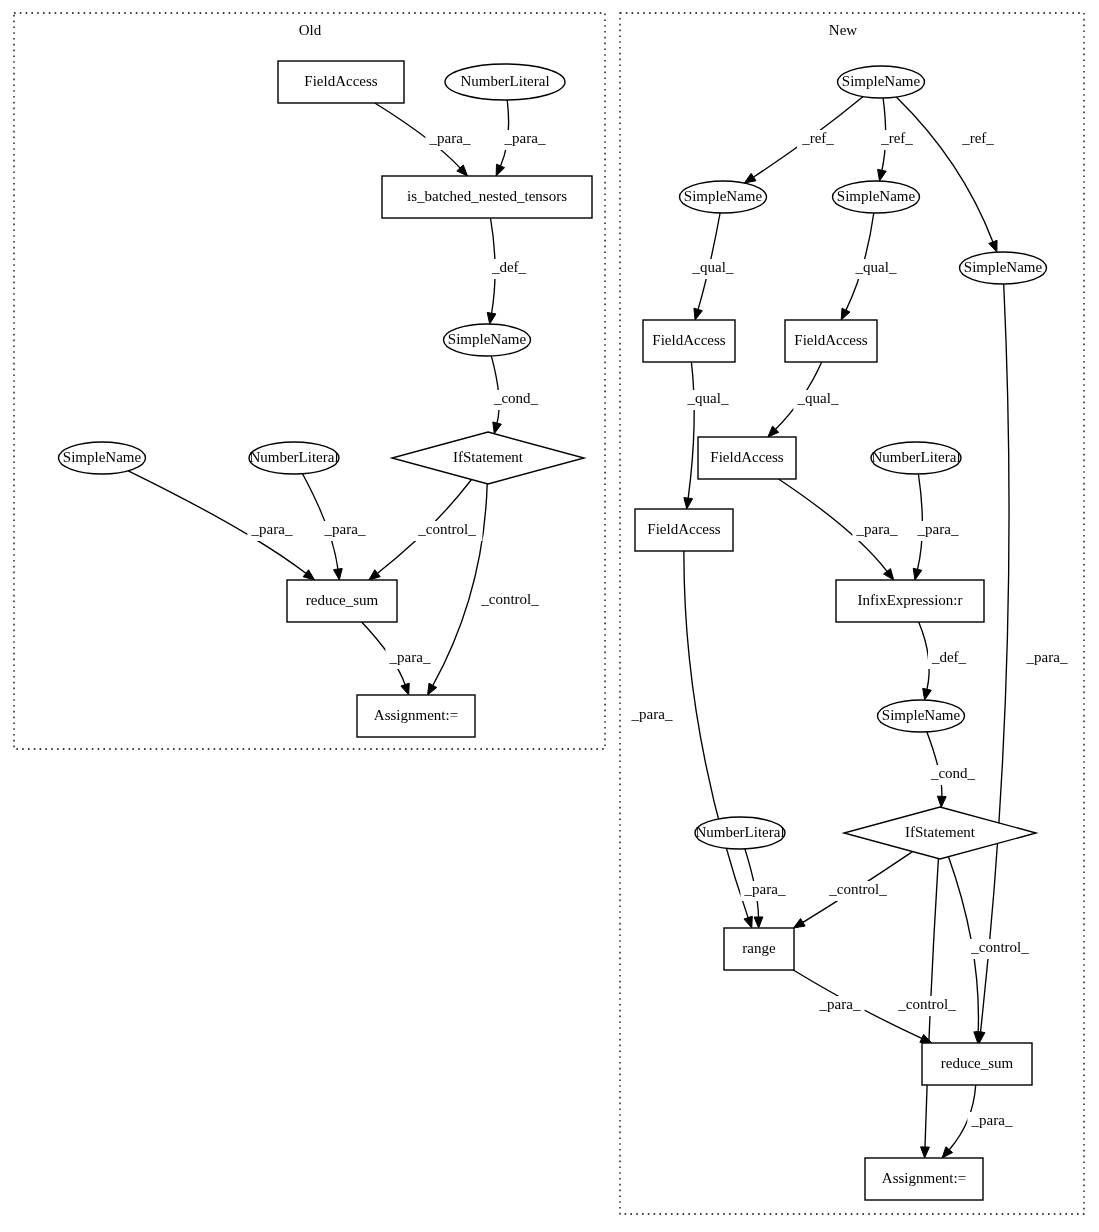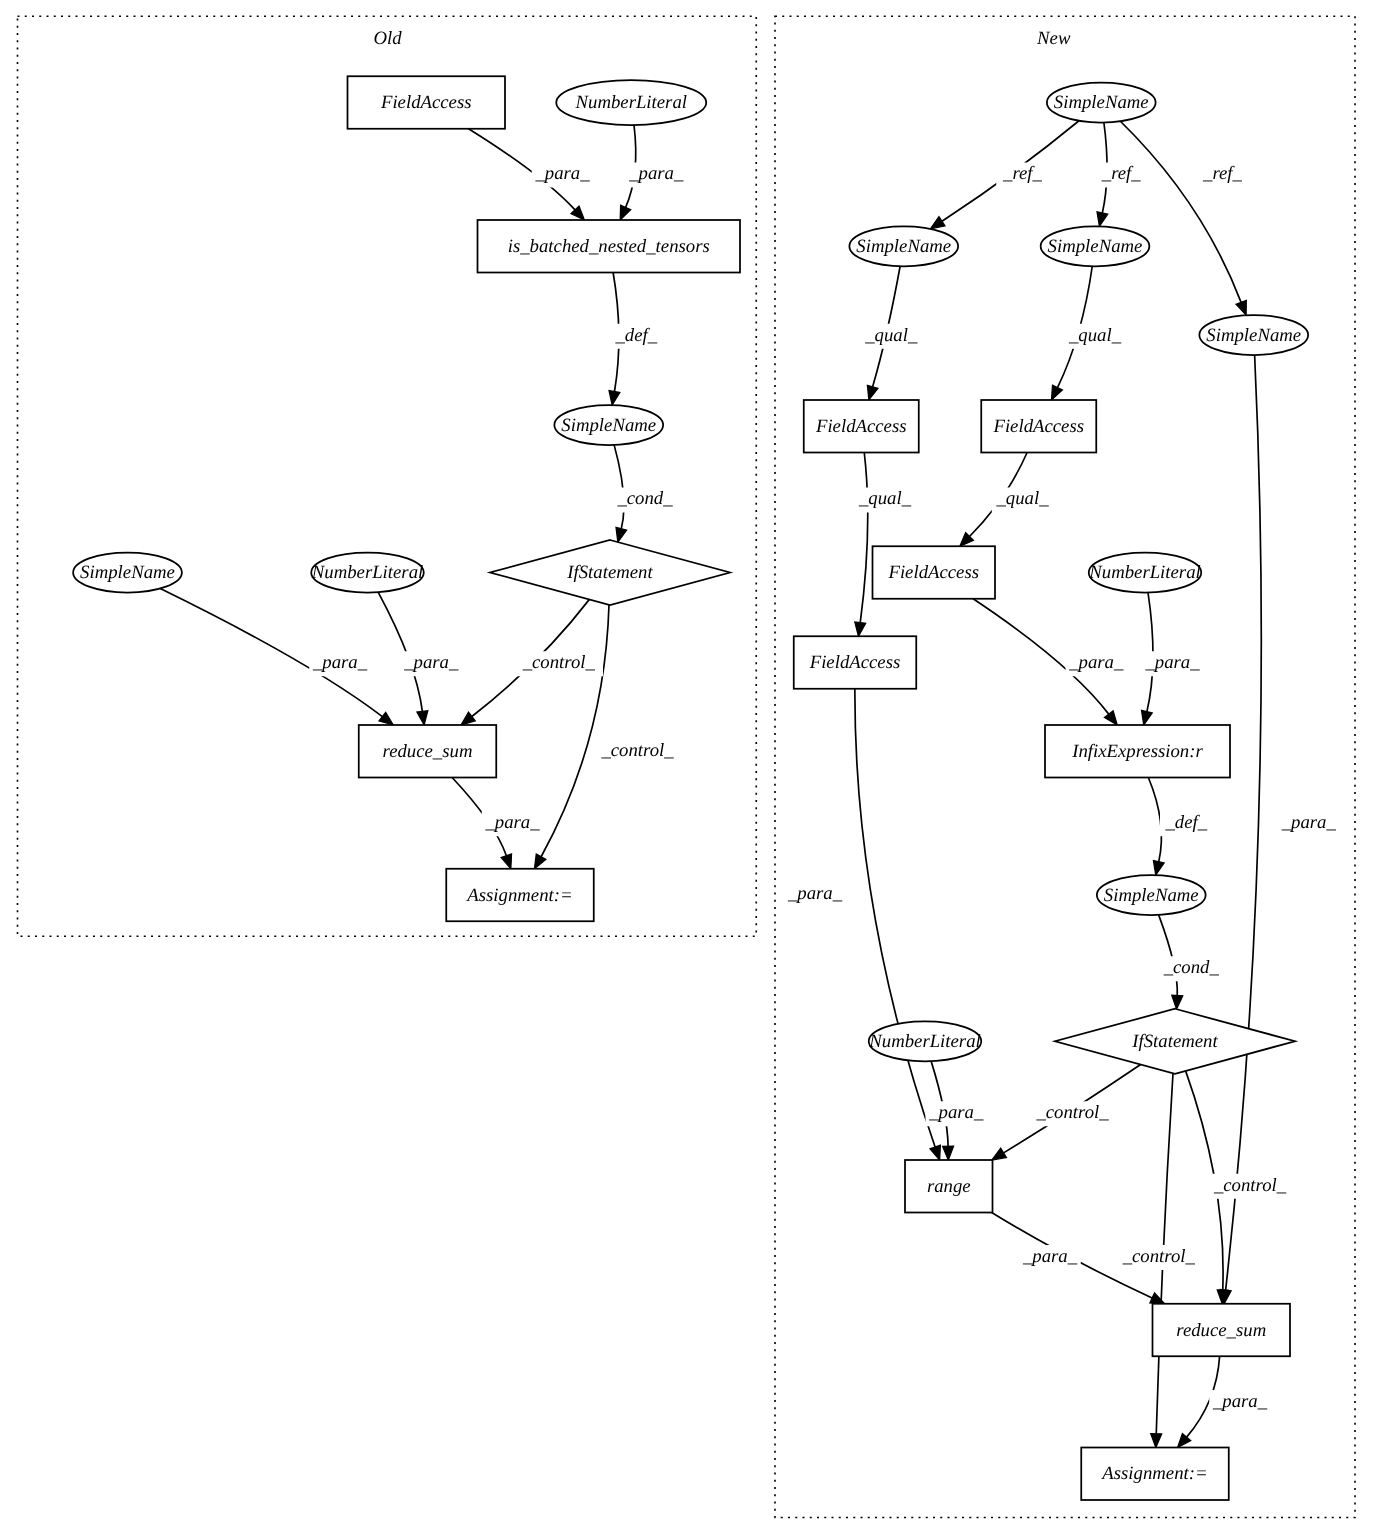--- a/index.html
+++ b/index.html
@@ -1,17 +1,17 @@
 <!DOCTYPE html>
 <html><head>
 <meta charset="utf-8">
 <style>
   html,body{margin:0;padding:0;background:#ffffff;}
   body{width:1099px;height:1232px;overflow:hidden;font-family:"Liberation Serif",serif;}
-  #graph-root{position:relative;width:928px;height:1232px;font-style:italic;}
+  #graph-root{position:relative;width:928px;height:1232px;}
   svg{display:block;}
   .node-shape{fill:#ffffff;stroke:#000000;stroke-width:1.4;}
   .node-label{font-family:"Liberation Serif",serif;font-size:15px;fill:#000000;text-anchor:middle;dominant-baseline:middle;}
   .cluster-box{fill:none;stroke:#000000;stroke-width:1.3;stroke-dasharray:1.6 4.2;}
   .cluster-title{font-family:"Liberation Serif",serif;font-size:15px;fill:#000000;text-anchor:middle;dominant-baseline:middle;}
   .edge-path{fill:none;stroke:#000000;stroke-width:1.35;}
   .edge-label{font-family:"Liberation Serif",serif;font-size:15px;fill:#000000;text-anchor:middle;dominant-baseline:middle;}
   .arrow-head{fill:#000000;stroke:#000000;stroke-width:1;}
 </style>
 </head>

